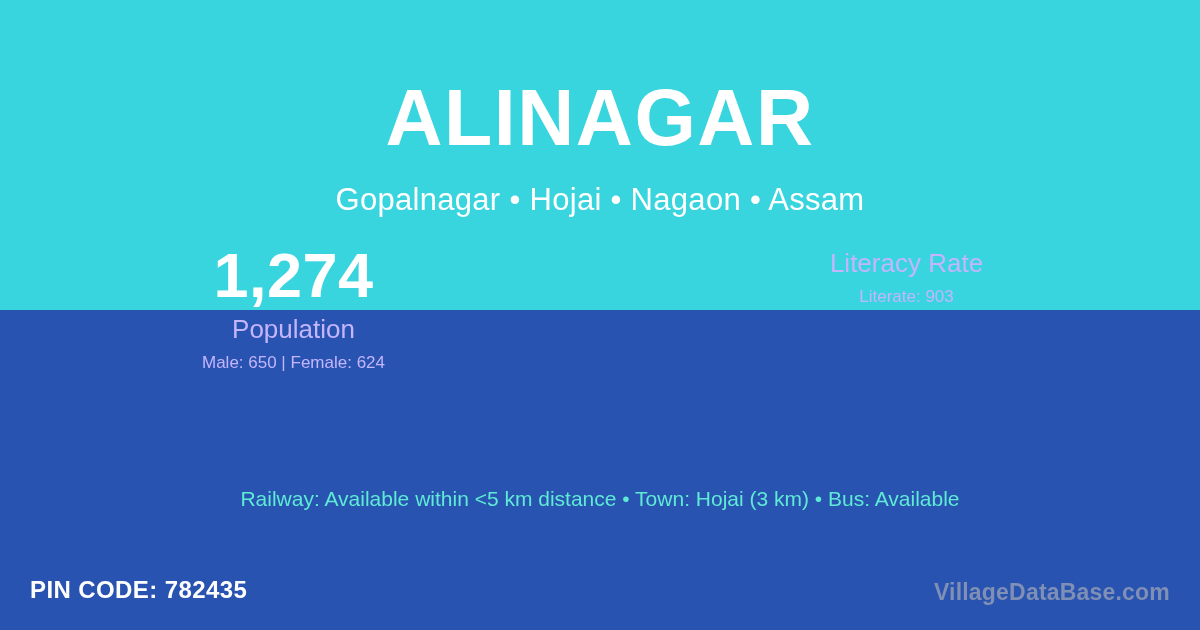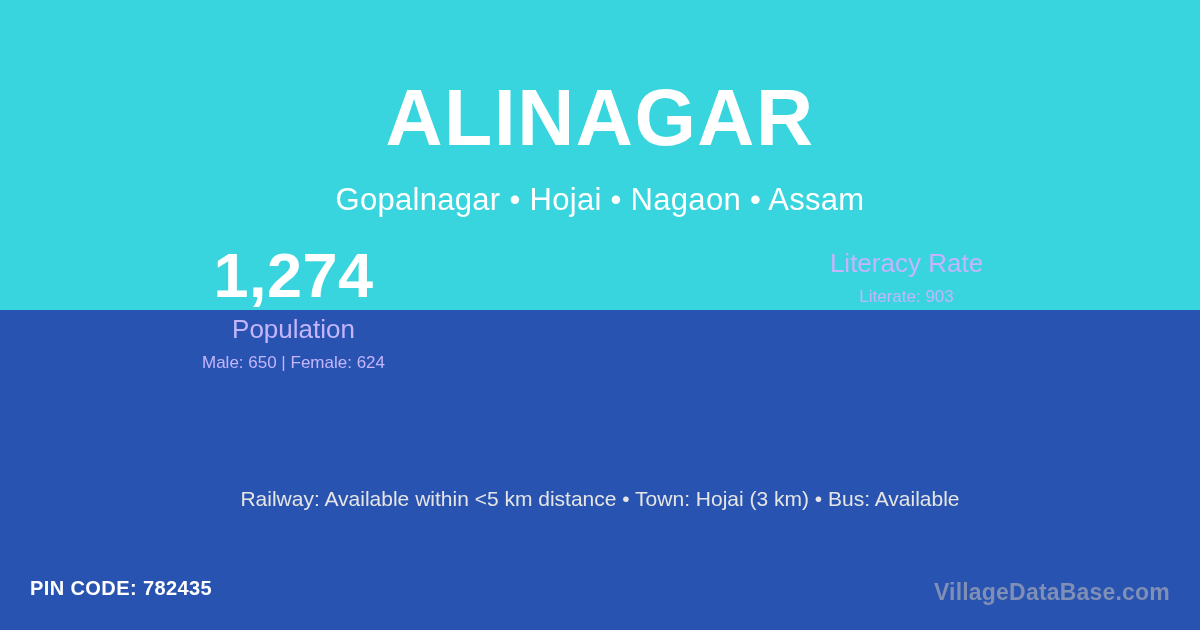--- a/index.html
+++ b/index.html
@@ -92,29 +92,29 @@
   }
 
   
   #facilities-line {
     position: absolute;
     top: 486px; left: 0;
     width: 1200px;
     text-align: center;
     font-size: 21px;
     line-height: 1.2;
-    color: #e5e5e5;
+    color: #5eead4;
   }
 
   
   #pin-code {
     position: absolute;
     left: 30px;
     top: 576px;
-    font-size: 20px;
+    font-size: 24px;
     font-weight: bold;
     line-height: 1.2;
     letter-spacing: 0.4px;
     color: #ffffff;
   }
 
   #site-branding {
     position: absolute;
     right: 30px;
     top: 579px;

